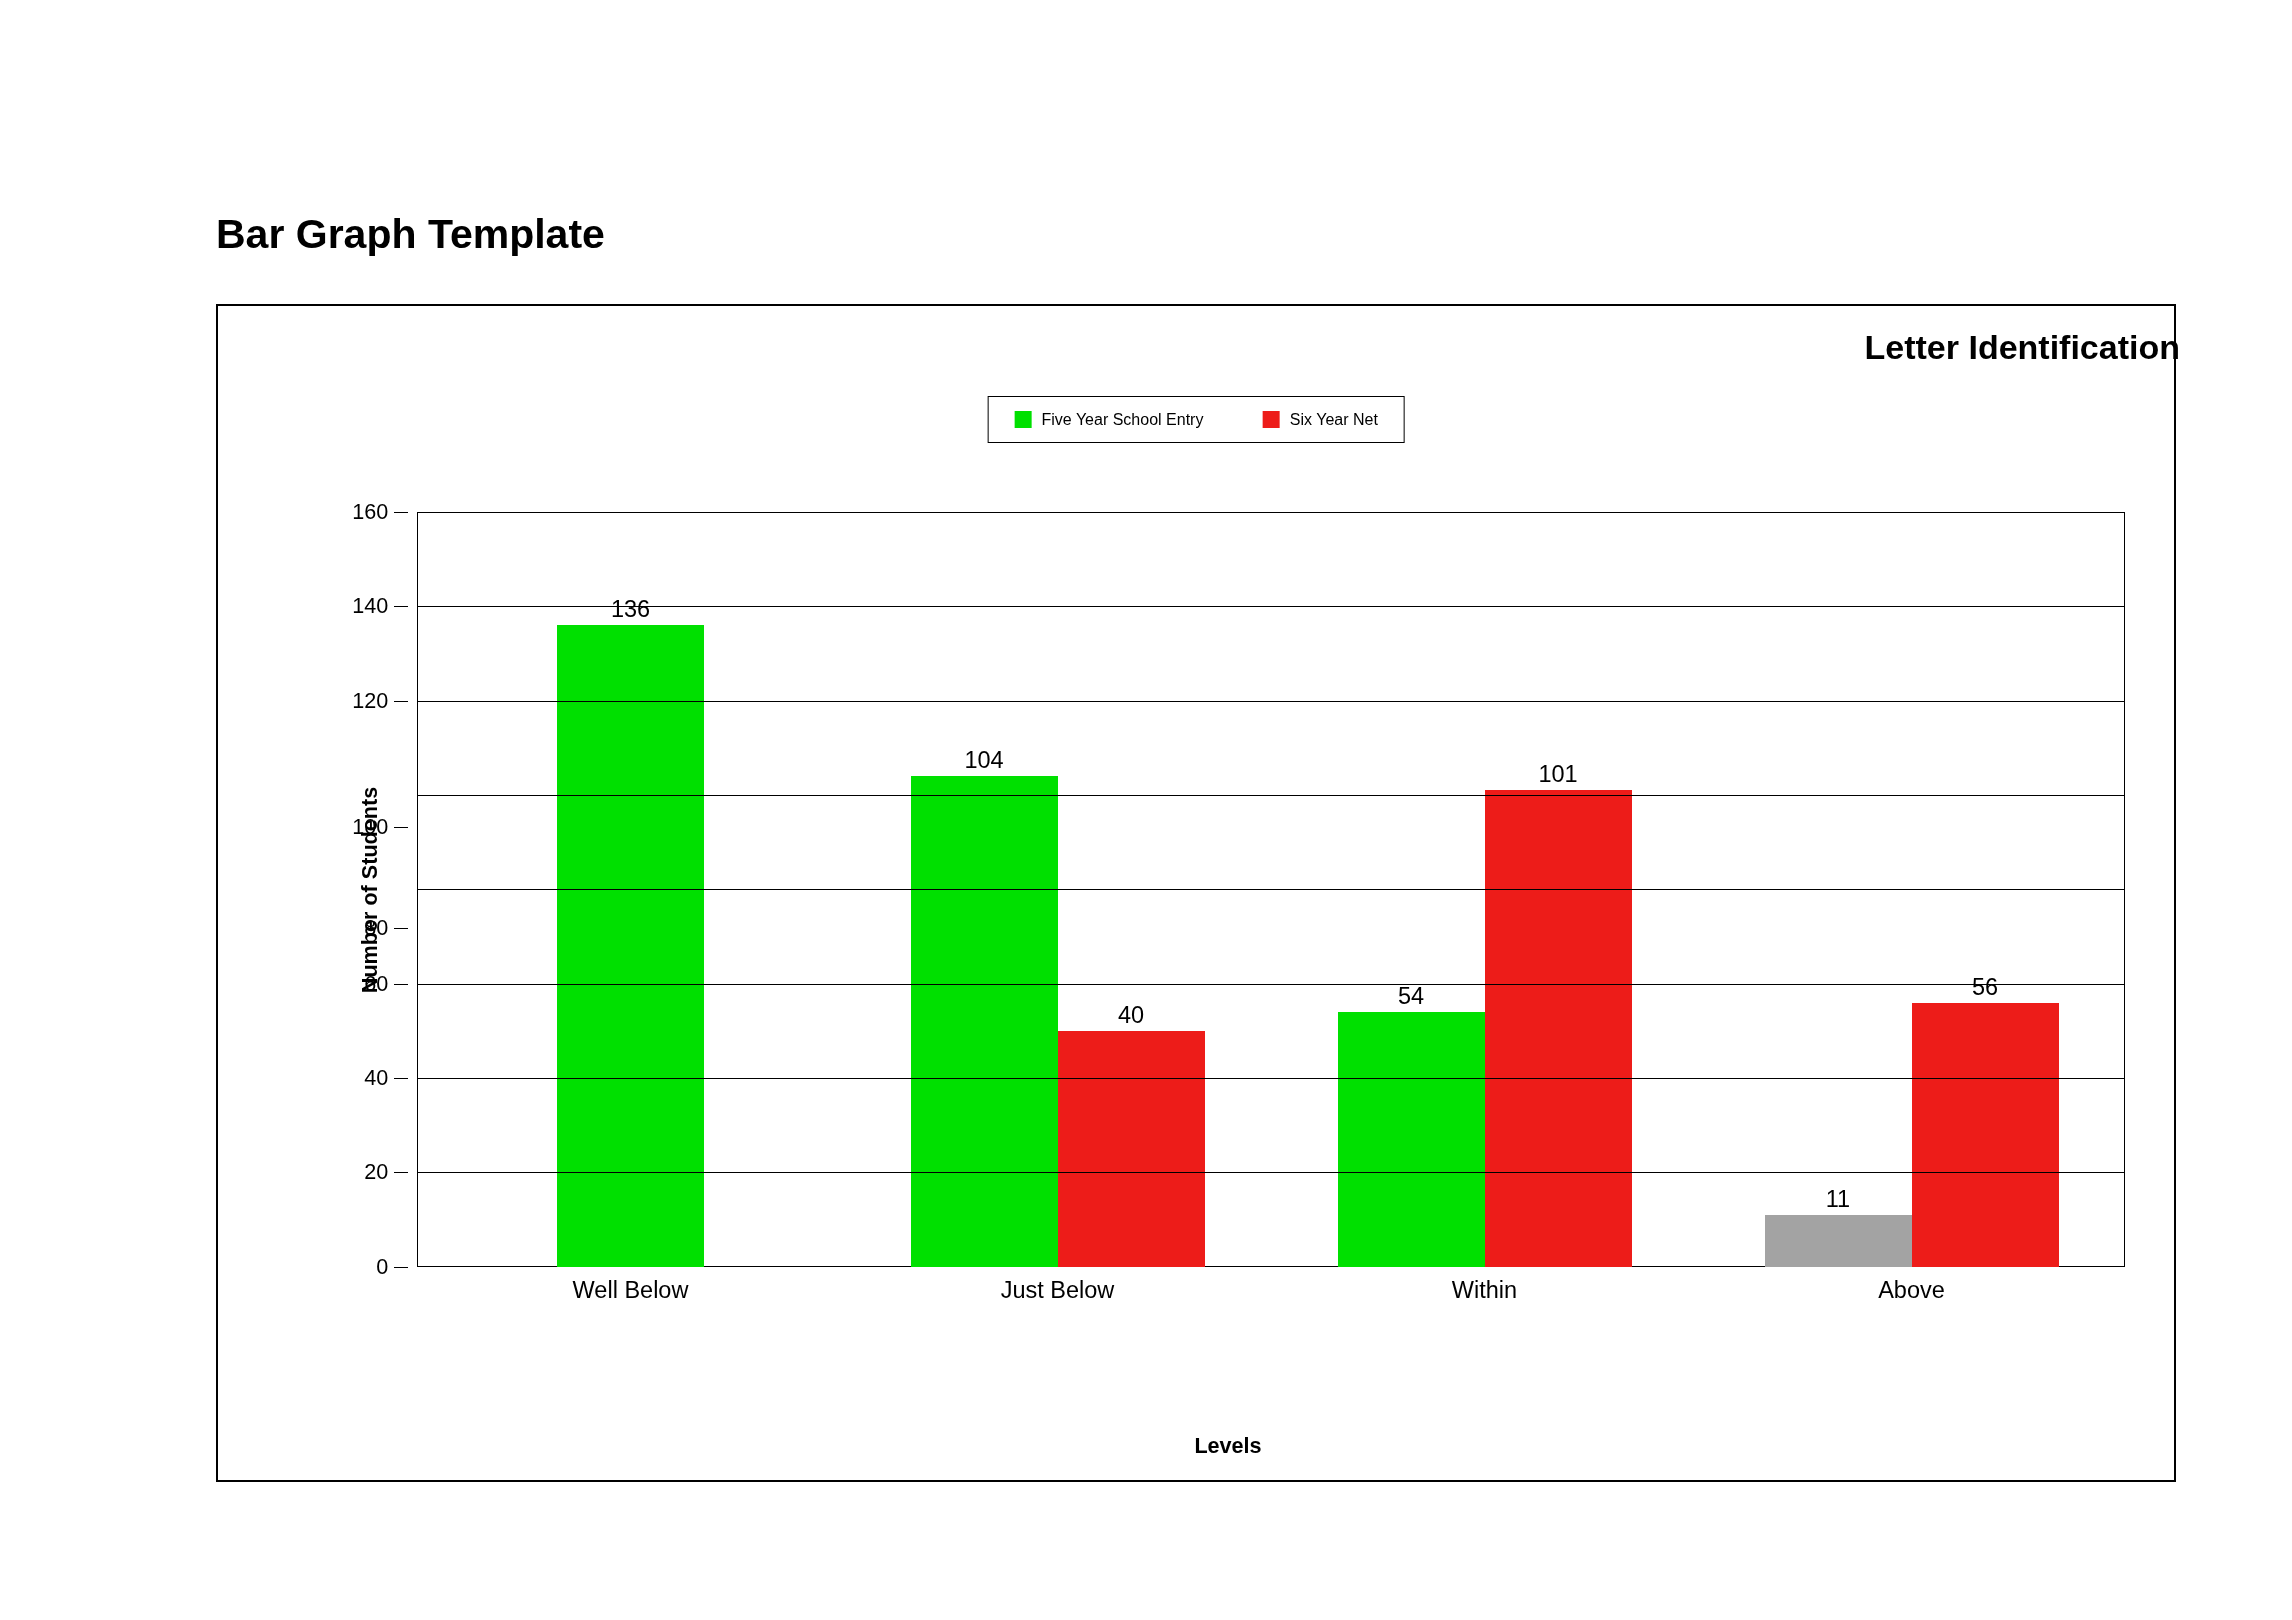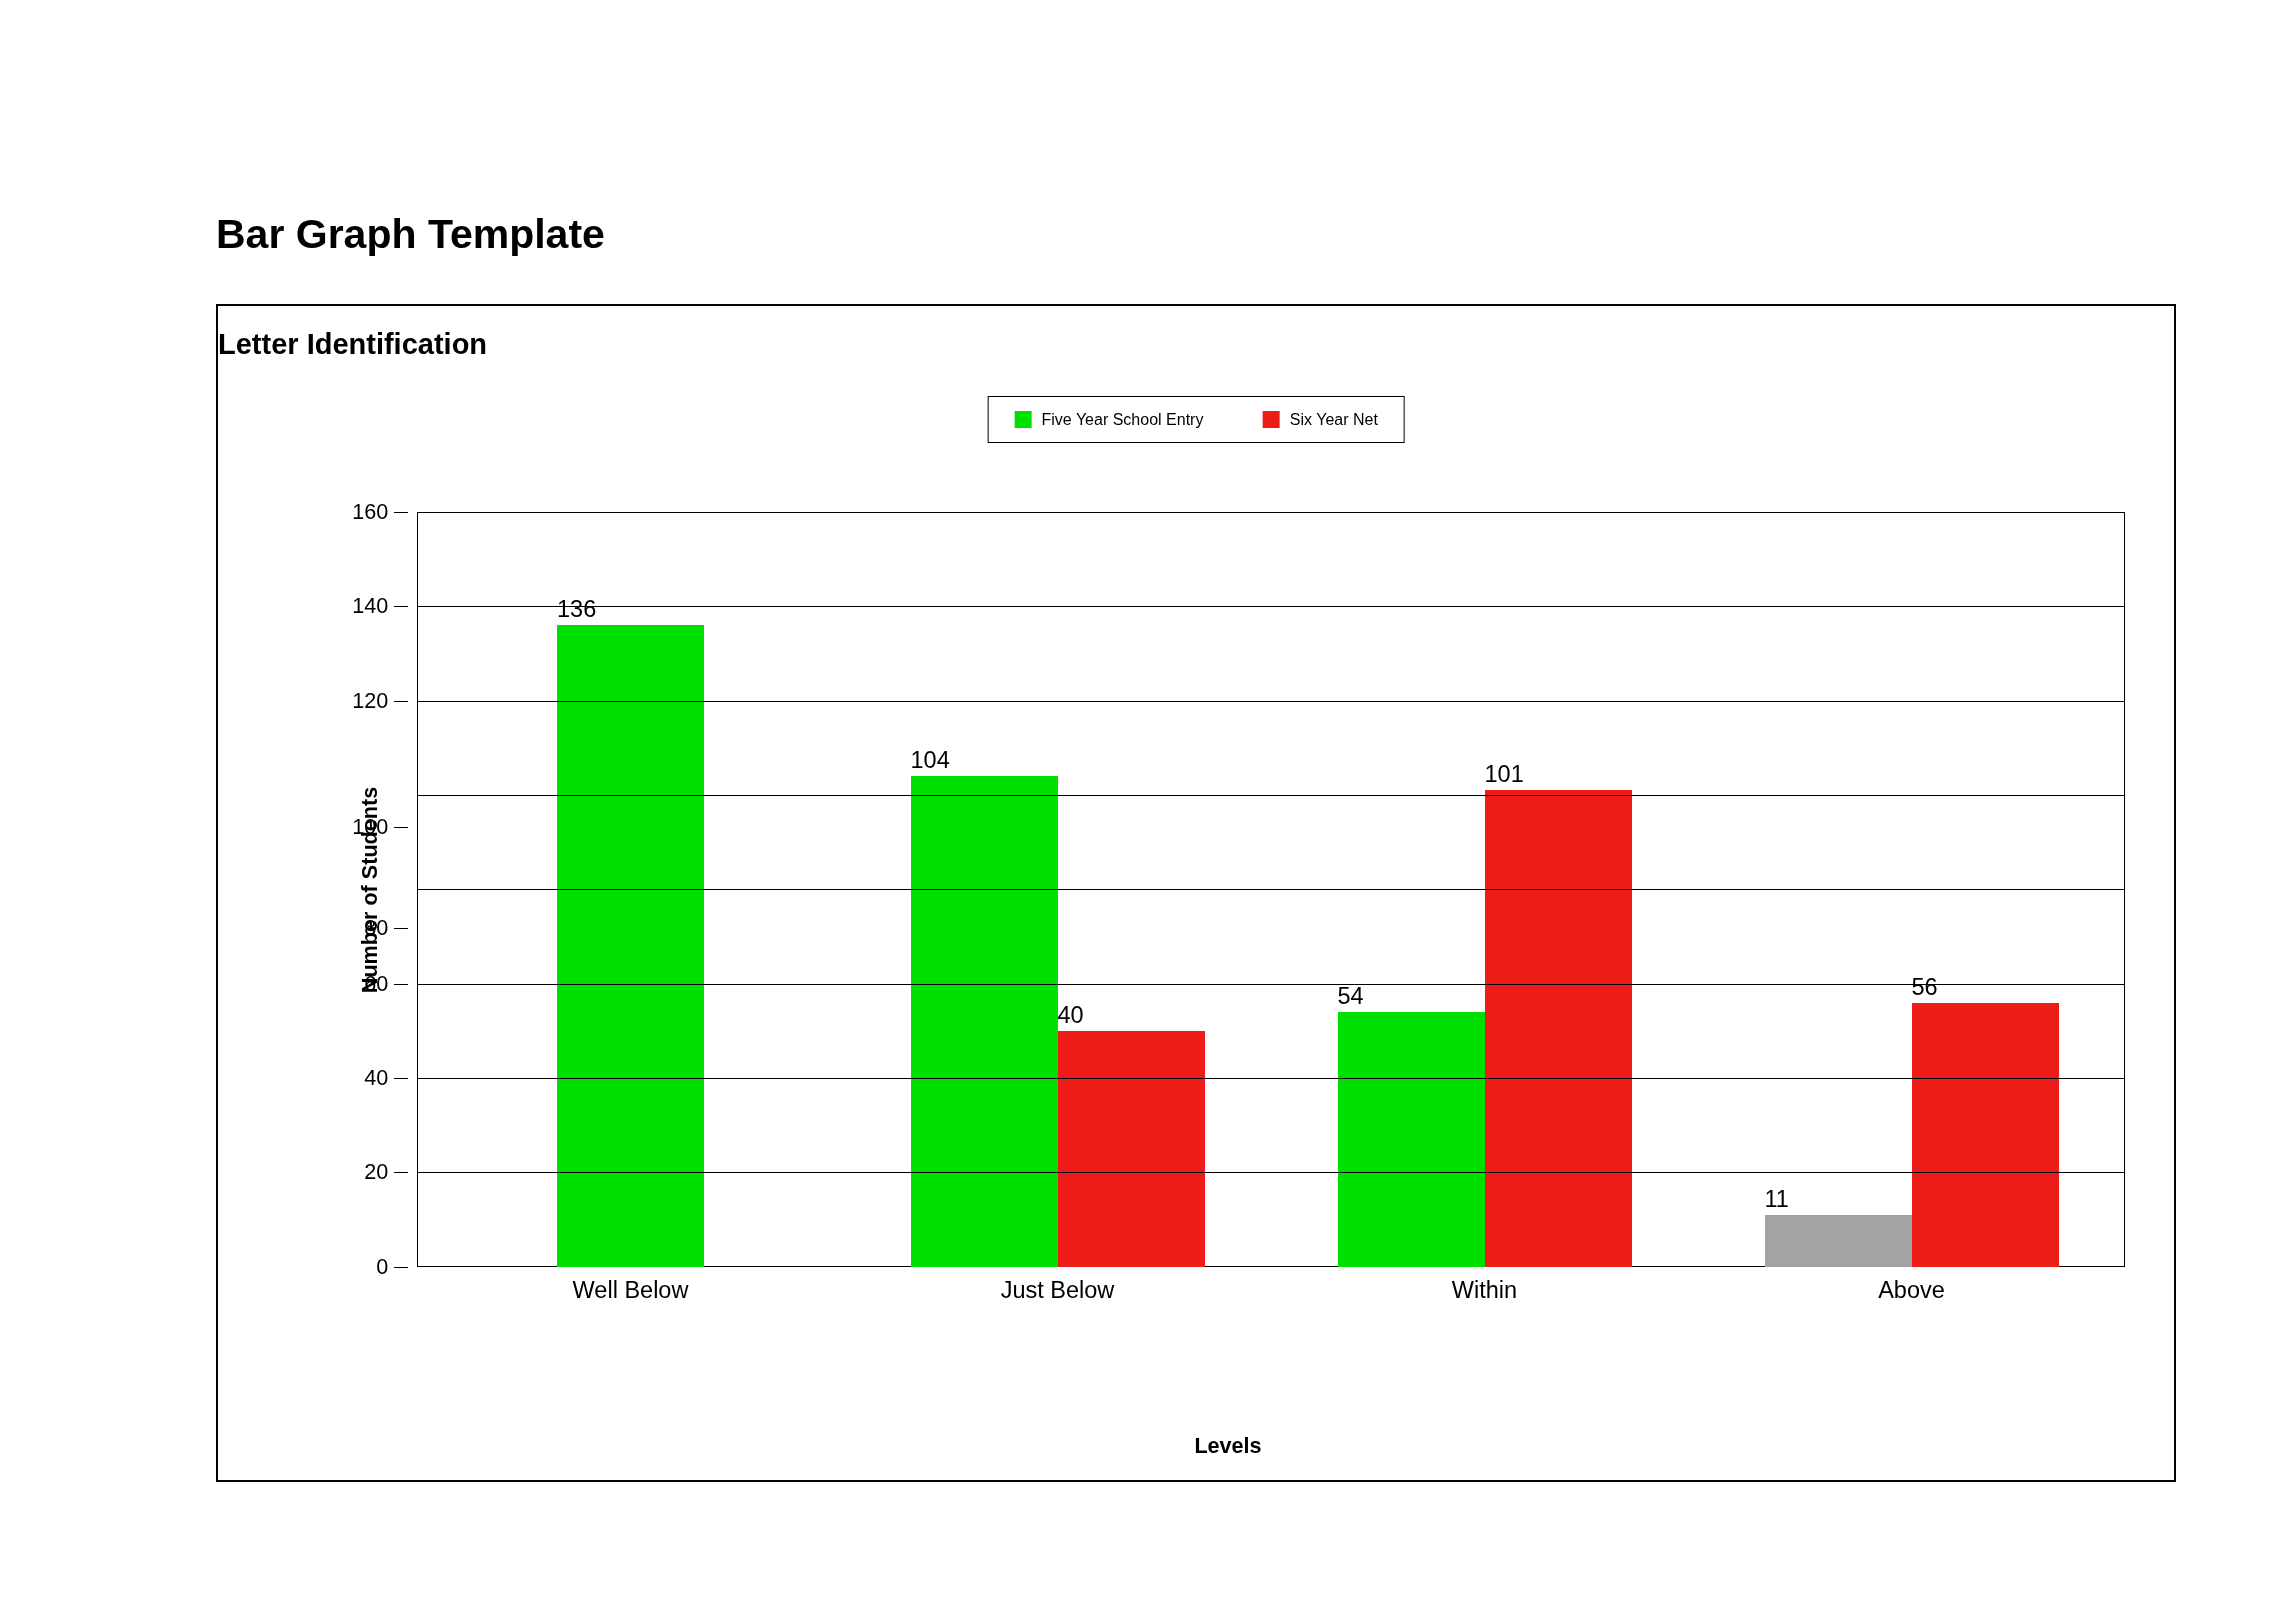--- a/index.html
+++ b/index.html
@@ -1,36 +1,36 @@
 <!DOCTYPE html>
 <html><head>
 <meta charset="utf-8">
 <style>
   html,body{margin:0;padding:0;background:#fff;font-family:Arial,Helvetica,sans-serif;color:#000;}
   .page{width:2293px;height:1620px;position:relative;box-sizing:border-box;}
   .page-title{position:absolute;left:216px;top:211px;font-size:41px;font-weight:bold;}
   .chart-frame{position:absolute;left:216px;top:304px;width:1960px;height:1178px;border:2.9px solid #000;box-sizing:border-box;background:#fff;}
-  .chart-title{width:100%;text-align:left;font-size:29px;font-weight:bold;margin-top:21.6px;}
+  .chart-title{width:100%;text-align:right;font-size:34px;font-weight:bold;margin-top:21.6px;margin-left:6px;}
   .legend{position:absolute;left:50%;top:90px;transform:translateX(-50%);border:1px solid #000;padding:13.7px 25.5px;font-size:16px;display:flex;gap:59px;align-items:center;}
   .legend .item{display:flex;align-items:center;gap:9.8px;}
   .legend .swatch{width:17.6px;height:17.6px;display:inline-block;}
   
   .plot{position:absolute;left:113px;top:206px;width:1794px;height:755px;}
   .y-axis-title{position:absolute;left:39px;top:50%;transform:translate(-50%,-50%) rotate(-90deg);font-size:21.6px;font-weight:bold;white-space:nowrap;}
   .x-axis-title{position:absolute;left:0;right:0;top:921px;text-align:center;font-size:21.6px;font-weight:bold;}
   .y-tick{position:absolute;left:-11.8px;font-size:21.6px;transform:translateY(-50%);text-align:right;width:69px;}
   .y-tick::after{content:"";position:absolute;top:50%;right:-19.6px;width:13.7px;height:1px;background:#000;}
   .grid-line{position:absolute;left:86px;right:0;height:1px;background:#000;}
   .plot-box{position:absolute;left:86px;top:0;right:0;bottom:0;border:1px solid #000;}
   .x-tick-row{position:absolute;left:86px;right:0;top:765px;display:flex;}
   .x-tick{flex:1;text-align:center;font-size:23.5px;}
   .bars-row{position:absolute;left:86px;right:0;bottom:0;top:0;display:flex;}
   .group{flex:1;display:flex;align-items:flex-end;justify-content:center;gap:0;height:100%;}
   .bar{width:147px;position:relative;}
-  .bar .lbl{position:absolute;top:-29px;left:0;right:0;text-align:left;font-size:23.5px;}
+  .bar .lbl{position:absolute;top:-29px;left:0;right:0;text-align:center;font-size:23.5px;}
 </style>
 </head>
 <body>
 
 <div class="page">
   <div class="page-title">Bar Graph Template</div>
 
   <div class="chart-frame">
     <div class="chart-title">Letter Identification</div>
 

